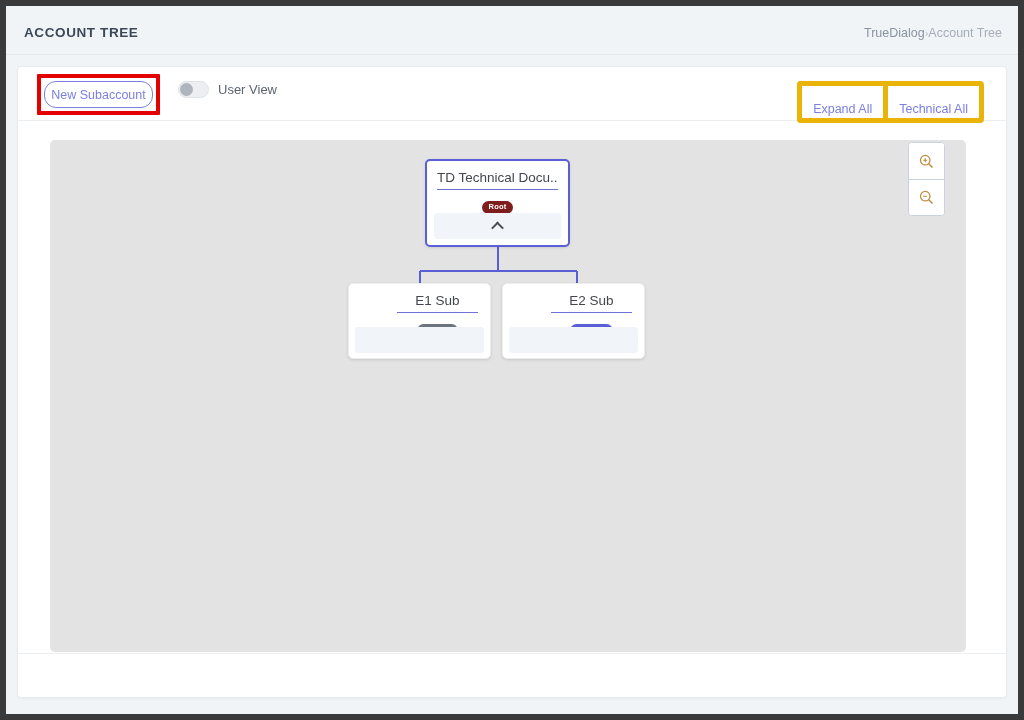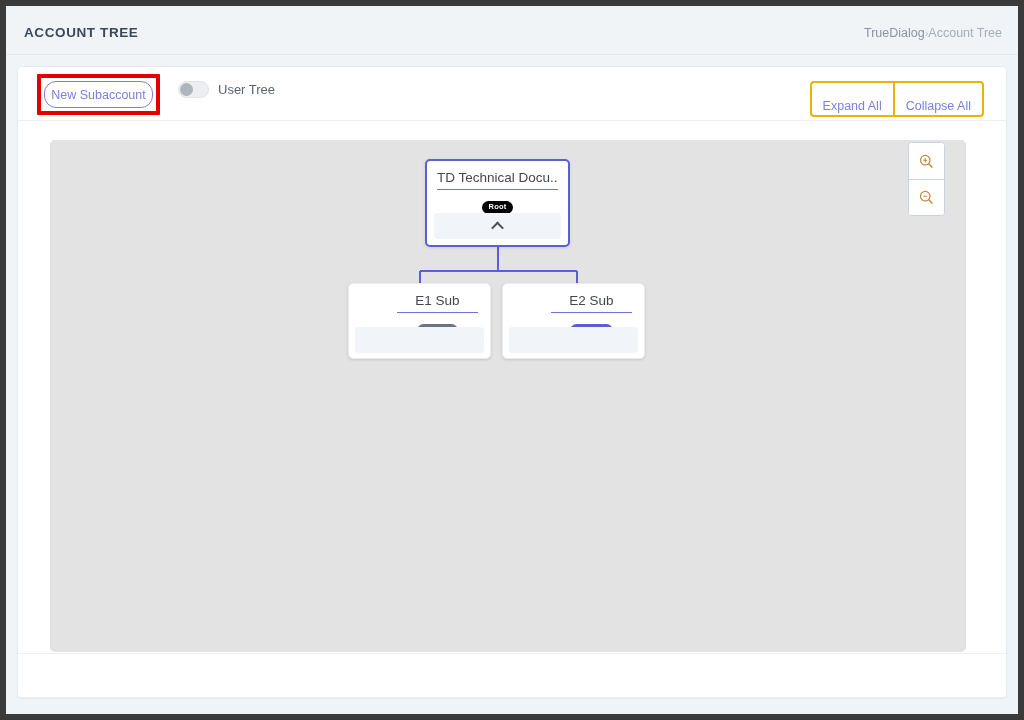--- a/index.html
+++ b/index.html
@@ -101,21 +101,21 @@
   .toggle-label {
     font-size: 13px; color: #5c6470;
   }
 
   .btn-group {
     position: absolute; right: 22px; top: 14px;
     display: flex;
   }
   .btn-group .seg {
     background: #fff;
-    border: 2px solid #eab308;
+    border: 5px solid #eab308;
     color: #7b7fe0;
     font-size: 12.5px;
     font-family: "Liberation Sans", sans-serif;
     height: 27px;
     padding: 16px 11px;
     cursor: pointer;
     white-space: nowrap;
   }
   .btn-group .seg:first-child { border-radius: 4px 0 0 4px; border-right: none; }
   .btn-group .seg:last-child  { border-radius: 0 4px 4px 0; }
@@ -194,21 +194,21 @@
   .badge {
     display: inline-block;
     font-size: 7.5px;
     color: #fff;
     border-radius: 7px;
     padding: 2px 7px 3px;
     line-height: 1;
     font-weight: bold;
     letter-spacing: 0.2px;
   }
-  .badge.root    { background: #000000; }
+  .badge.root    { background: #7f1d1d; }
   .badge.shared  { background: #6c757d; }
   .badge.primary { background: #5b5fd6; }
 
   .node-foot {
     position: absolute;
     left: 6px; right: 6px; bottom: 5px;
     height: 26px;
     background: #f1f4f8;
     border-radius: 3px;
     display: flex; align-items: center; justify-content: center;
@@ -242,26 +242,26 @@
   <div class="card">
 
     <div class="toolbar">
       <button id="new-sub-btn" class="btn-outline">New Subaccount</button>
       <div class="red-highlight"></div>
 
       <div class="toggle-wrap">
         <div class="toggle">
           <div class="knob"></div>
         </div>
-        <span class="toggle-label">User Tree</span>
+        <span class="toggle-label">User View</span>
       </div>
 
       <div class="btn-group">
         <button class="seg">Expand All</button>
-        <button class="seg">Collapse All</button>
+        <button class="seg">Technical All</button>
       </div>
     </div>
 
     <div class="canvas">
 
       <svg class="connectors" viewBox="0 0 916 512" preserveAspectRatio="none">
         <path d="M448 107 L448 131 M370 131 L527 131 M370 131 L370 143 M527 131 L527 143" stroke="#5b5fd6" stroke-width="2" fill="none"></path>
       </svg>
 
       <div class="node root">

